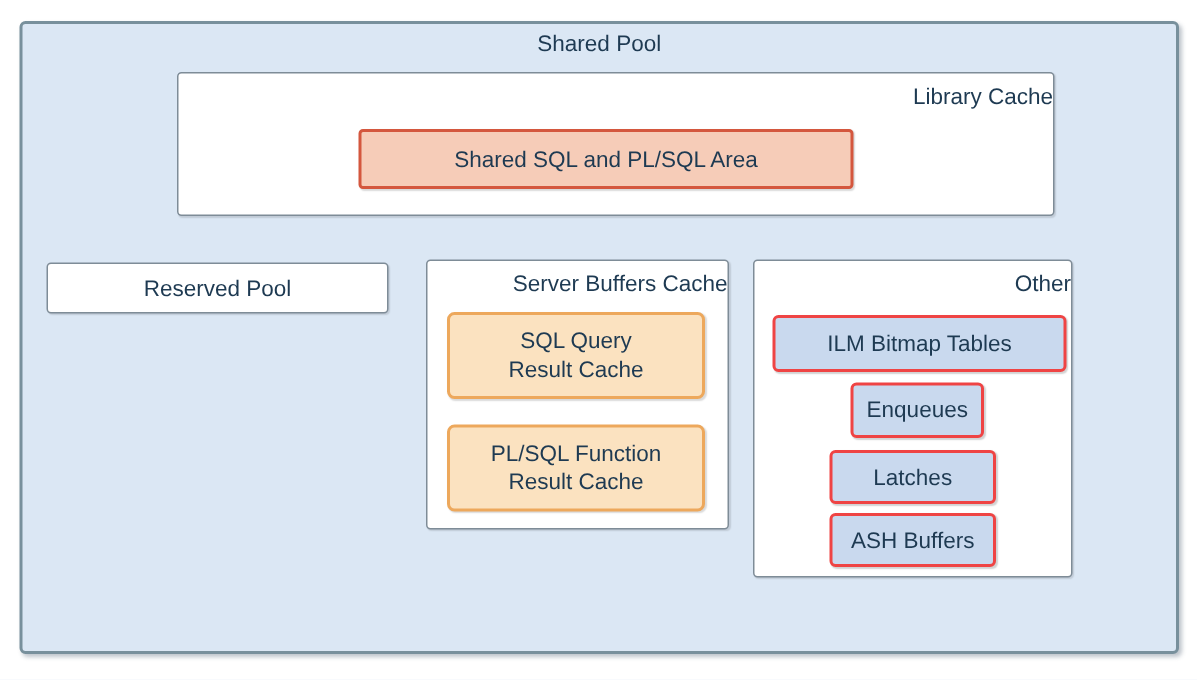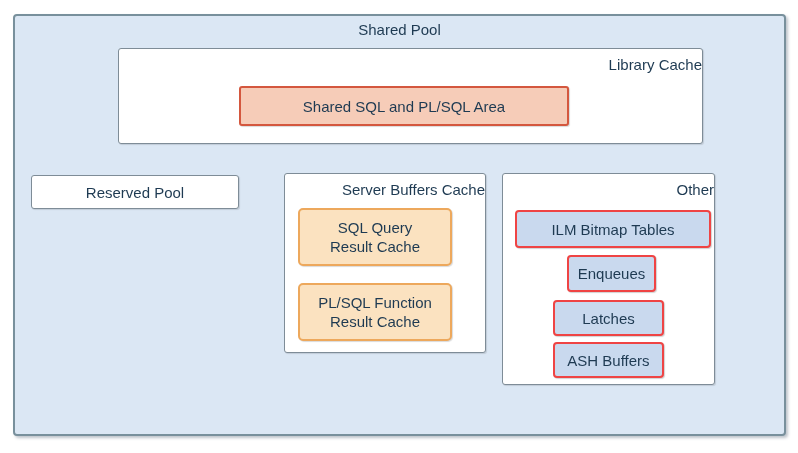--- a/index.html
+++ b/index.html
@@ -74,29 +74,29 @@
     top: 37px;
     width: 330px;
     height: 40px;
     background: #f6ccb8;
     border: 2px solid #d4573e;
     border-radius: 3px;
     box-shadow: 1px 1px 1px rgba(0, 0, 0, 0.15);
   }
 
   
-  .reserved { left: 16px; top: 159px; width: 208px; height: 34px; }
+  .reserved { left: 16px; top: 159px; width: 228px; height: 34px; }
   .dict     { left: 16px; top: 211px; width: 232px; height: 34px; }
 
   
   .src { left: 269px; top: 157px; width: 202px; height: 180px; }
   .orange {
     position: absolute;
     left: 13px;
-    width: 154px;
+    width: 172px;
     height: 58px;
     background: #fbe2c0;
     border: 2px solid #eda85c;
     border-radius: 5px;
     box-shadow: 1px 1px 1px rgba(0, 0, 0, 0.15);
     display: flex;
     flex-direction: column;
     align-items: center;
     justify-content: center;
     line-height: 1.3;

